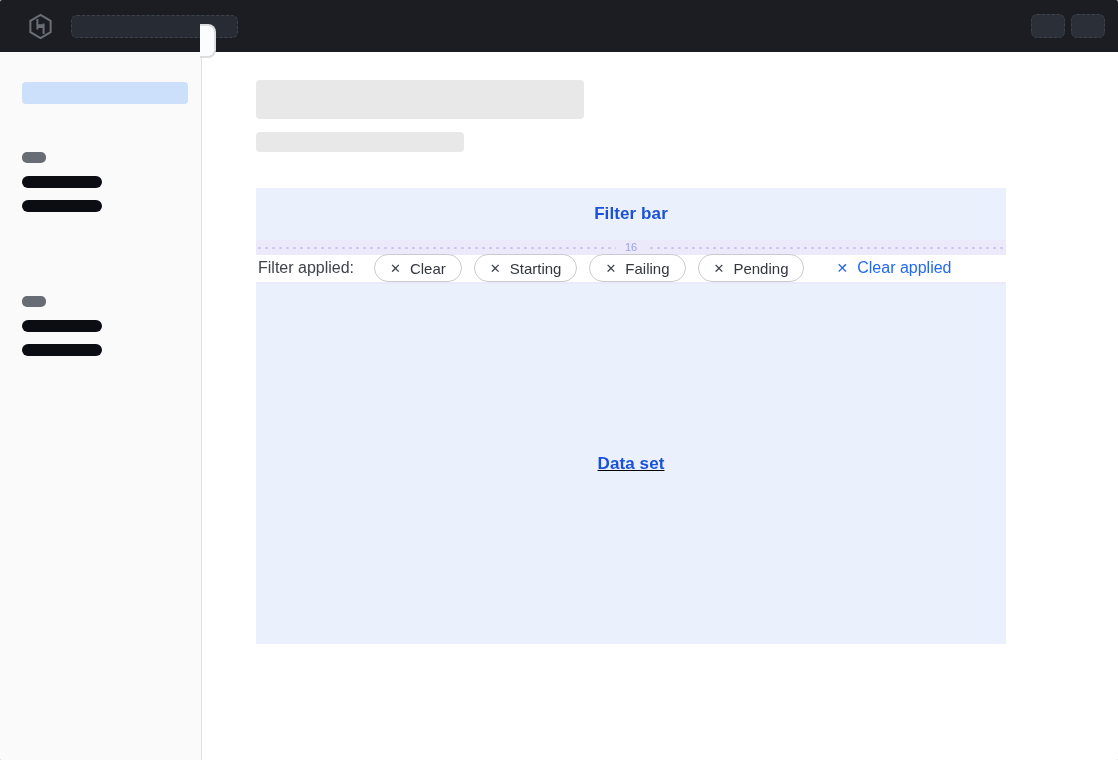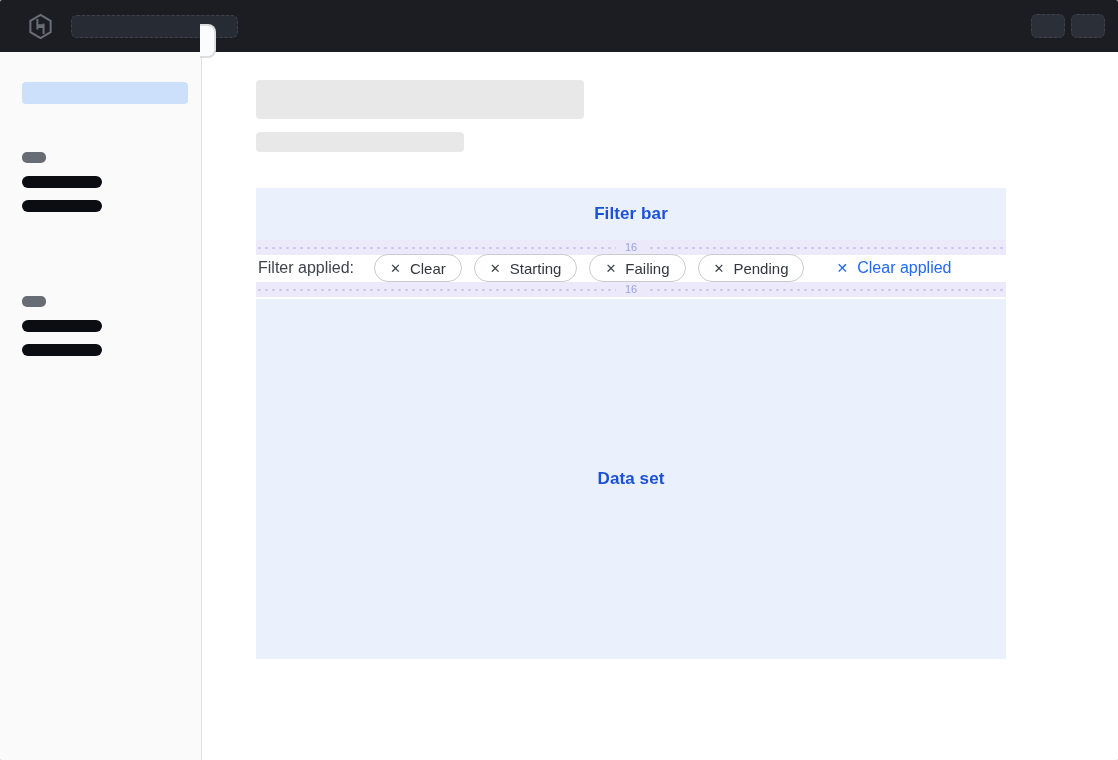--- a/index.html
+++ b/index.html
@@ -49,21 +49,21 @@
   .main { position:absolute; top:52px; left:202px; right:0; bottom:0; background:#ffffff; }
   .skel { position:absolute; background:#e8e8e9; border-radius:4px; }
   .skel-title { left:54px; top:28px; width:328px; height:39px; }
   .skel-sub   { left:54px; top:80px; width:208px; height:20px; }
 
   .region {
     position:absolute; left:54px; width:750px; background:#eaf1fd;
     display:flex; align-items:center; justify-content:center;
   }
   .filter-region  { top:136px; height:52px; }
-  .dataset-region { top:247px; height:360px; }
+  .dataset-region { top:232px; height:360px;text-decoration:underline; }
   .region-label { font-size:17px; font-weight:bold; color:#1b51d9; letter-spacing:.1px; }
 
   .spacer {
     position:absolute; left:54px; width:750px; height:15px; background:#eceafa;
     background-image: radial-gradient(circle, #c6c0ea 1px, rgba(0,0,0,0) 1.3px);
     background-size: 7px 4px; background-repeat: repeat-x; background-position: 0 center;
     display:flex; align-items:center; justify-content:center;
   }
   .spacer-1 { top:188px; }
   .spacer-2 { top:230px; }

